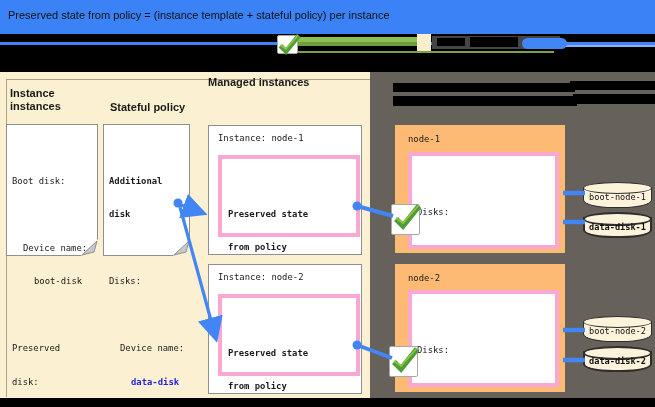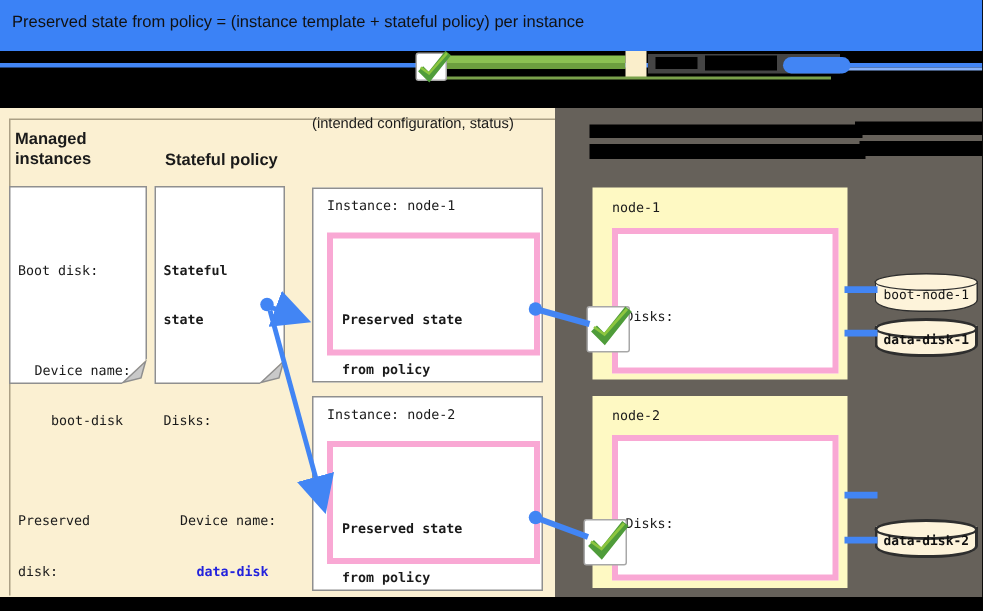--- a/index.html
+++ b/index.html
@@ -17,21 +17,21 @@
   .heading{font-weight:bold;font-size:11px;line-height:13px;color:#1a1a1a;}
   .heading .sub{font-weight:normal;font-size:9.8px;}
   .mono{font-family:"DejaVu Sans Mono",monospace;font-size:8.9px;line-height:11.2px;color:#1a1a1a;white-space:pre;}
   .mline{white-space:pre;}
   .sp{height:11px;} .spm{height:8px;}
   .ind1{padding-left:11px;} .ind2{padding-left:22px;}
   .b{font-weight:bold;}
   .bluetxt{color:#2323dd;font-weight:bold;}
   .whitebox{background:#fff;border:1px solid #8f8f8f;}
   .innerbox{background:#fff;border:4px solid #f9a8d4;}
-  .vmbox{background:#fef9c3;}
+  .vmbox{background:#fdba74;}
   .dogear{position:absolute;right:-1px;bottom:-1px;width:17px;height:17px;}
   .redact{background:#000;}
   .legend-blue{left:0;top:42px;width:655px;height:2.5px;background:#4285f4;}
   .legend-blue2{left:562px;top:45px;width:93px;height:2px;background:#87b1f8;}
   .legend-greenlight{left:295px;top:36.5px;width:122px;height:5px;background:#8cc152;}
   .legend-greendark{left:295px;top:41.5px;width:122px;height:4px;background:#6d9e3f;}
   .legend-greenarrow{left:287px;top:36px;width:0;height:0;border-top:6px solid transparent;
        border-bottom:6px solid transparent;border-right:9px solid #6d9e3f;}
   .legend-cream{left:417px;top:34px;width:14px;height:18px;background:#faeecb;}
   .legend-gray{left:432px;top:36px;width:128px;height:13px;background:#454545;}
@@ -79,26 +79,26 @@
   <div class="abs darkpanel"></div>
   <div class="abs faintframe"></div>
   <div class="abs footer"></div>
 
   <div class="abs redact" style="left:393px;top:82.5px;width:182px;height:9px;"></div>
   <div class="abs redact" style="left:570px;top:80.5px;width:85px;height:9.5px;"></div>
   <div class="abs redact" style="left:393px;top:95.5px;width:184px;height:10px;"></div>
   <div class="abs redact" style="left:573px;top:93.5px;width:82px;height:10px;"></div>
 
   <div class="abs heading" style="left:10px;top:87px;">
-    <div>Managed</div>
+    <div>Instance</div>
     <div>instances</div>
   </div>
   <div class="abs heading" style="left:110px;top:101px;text-align:center;">Stateful policy</div>
   <div class="abs heading" style="left:208px;top:76px;">
-    <div class="sub">(intended configuration, status)</div>
+    <div>Managed instances</div>
   </div>
 
   <div class="abs whitebox mono" style="left:6px;top:124px;width:90px;height:130px;">
     <div style="padding:6px 0 0 5px;">
       <div class="mline">Boot disk:</div>
       <div class="sp"></div>
       <div class="mline ind1">Device name:</div>
       <div class="mline ind2">boot-disk</div>
       <div class="sp"></div>
       <div class="mline">Preserved</div>
@@ -108,22 +108,22 @@
       
     </div>
     <svg class="dogear" viewBox="0 0 17 17">
       <polygon points="0,17 17,0 17,17" fill="#fbf0d2"></polygon>
       <polygon points="1,16 16,2 13,13" fill="#c9c9c9" stroke="#8f8f8f" stroke-width="1"></polygon>
     </svg>
   </div>
 
   <div class="abs whitebox mono" style="left:103px;top:124px;width:85px;height:130px;">
     <div style="padding:6px 0 0 5px;">
-      <div class="mline b">Stateful</div>
-      <div class="mline b">state</div>
+      <div class="mline b">Additional</div>
+      <div class="mline b">disk</div>
       <div class="sp"></div>
       <div class="mline">Disks:</div>
       <div class="sp"></div>
       <div class="mline ind1">Device name:</div>
       <div class="mline ind2 bluetxt">data-disk</div>
     </div>
     <svg class="dogear" viewBox="0 0 17 17">
       <polygon points="0,17 17,0 17,17" fill="#fbf0d2"></polygon>
       <polygon points="1,16 16,2 13,13" fill="#c9c9c9" stroke="#8f8f8f" stroke-width="1"></polygon>
     </svg>
@@ -192,20 +192,25 @@
 
   <div class="cylinder" style="left:583px;top:182px;">
     <div class="cyl-body"></div>
     <div class="cyl-top"></div>
     <span class="cyl-label">boot-node-1</span>
   </div>
   <div class="cylinder cyl-bold" style="left:583px;top:212px;">
     <div class="cyl-body"></div>
     <div class="cyl-top"></div>
     <span class="cyl-label">data-disk-1</span>
+  </div>
+  <div class="cylinder" style="left:583px;top:316px;">
+    <div class="cyl-body"></div>
+    <div class="cyl-top"></div>
+    <span class="cyl-label">boot-node-2</span>
   </div>
   <div class="cylinder cyl-bold" style="left:583px;top:346px;">
     <div class="cyl-body"></div>
     <div class="cyl-top"></div>
     <span class="cyl-label">data-disk-2</span>
   </div>
 
   <svg class="overlay" viewBox="0 0 655 407">
     <defs>
       <marker id="ah" markerWidth="8" markerHeight="8" refX="5.5" refY="4" orient="auto">

